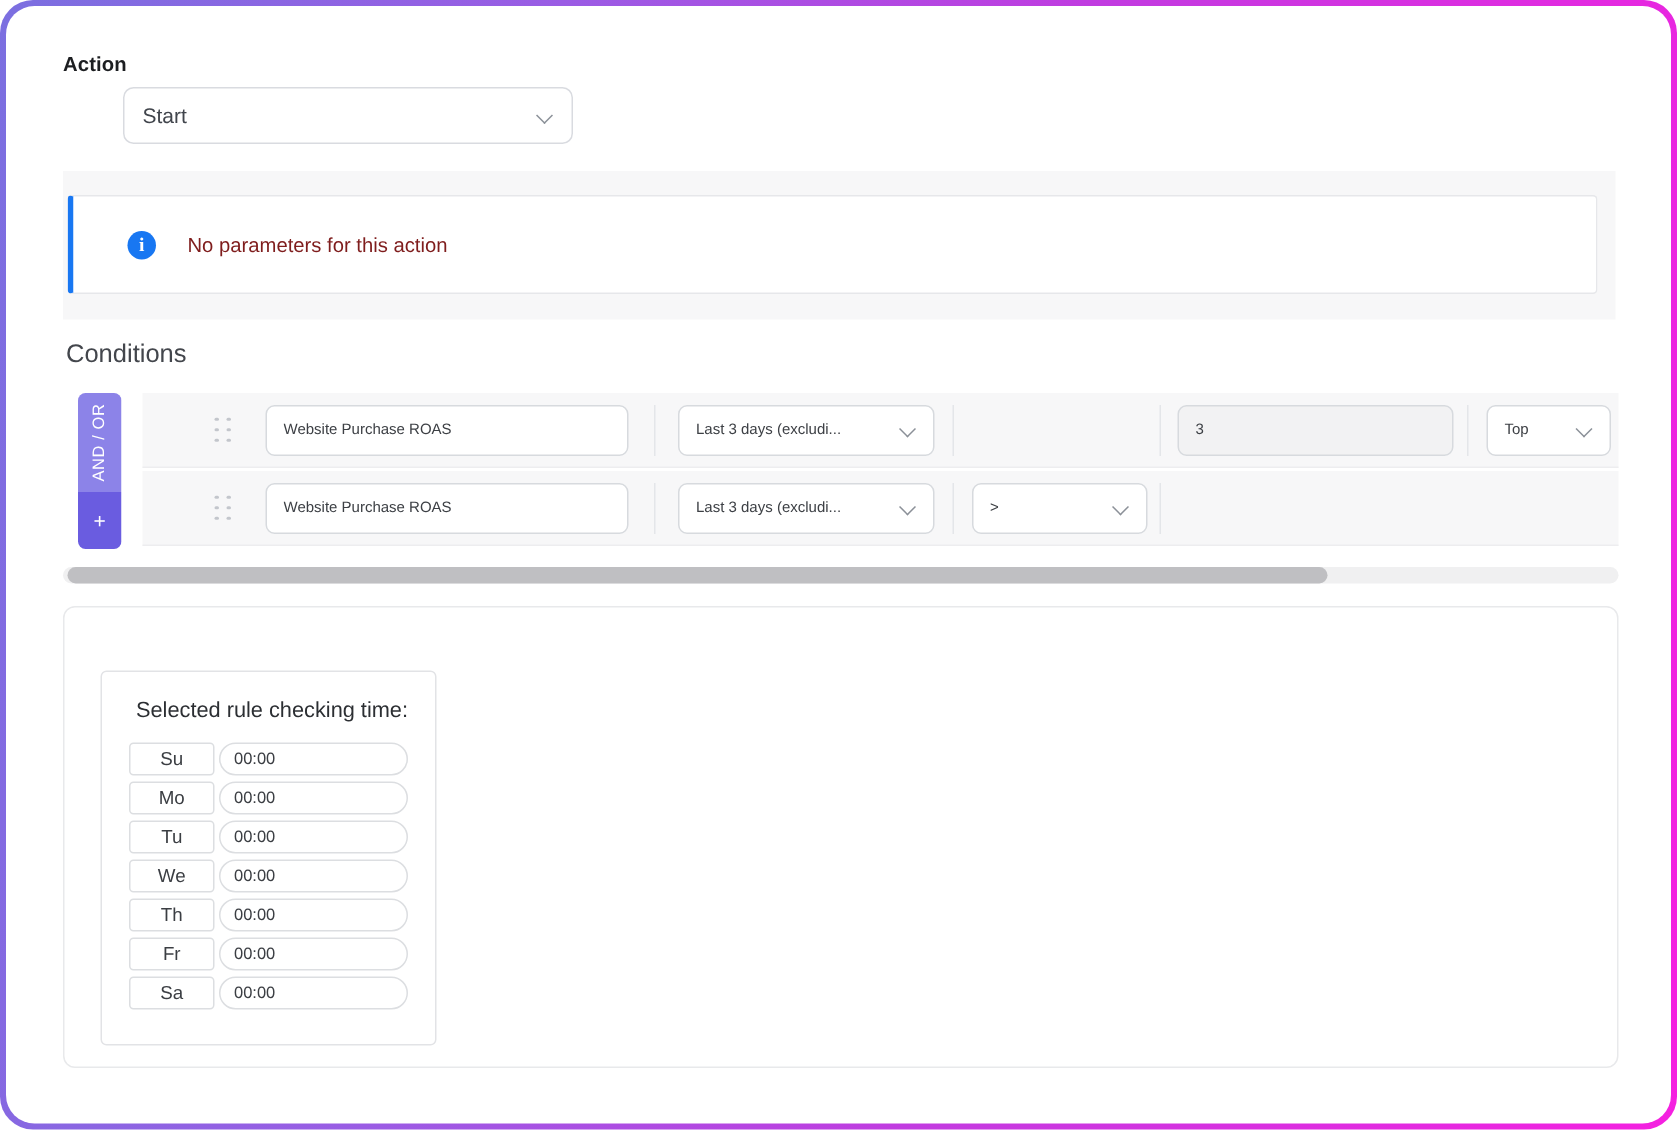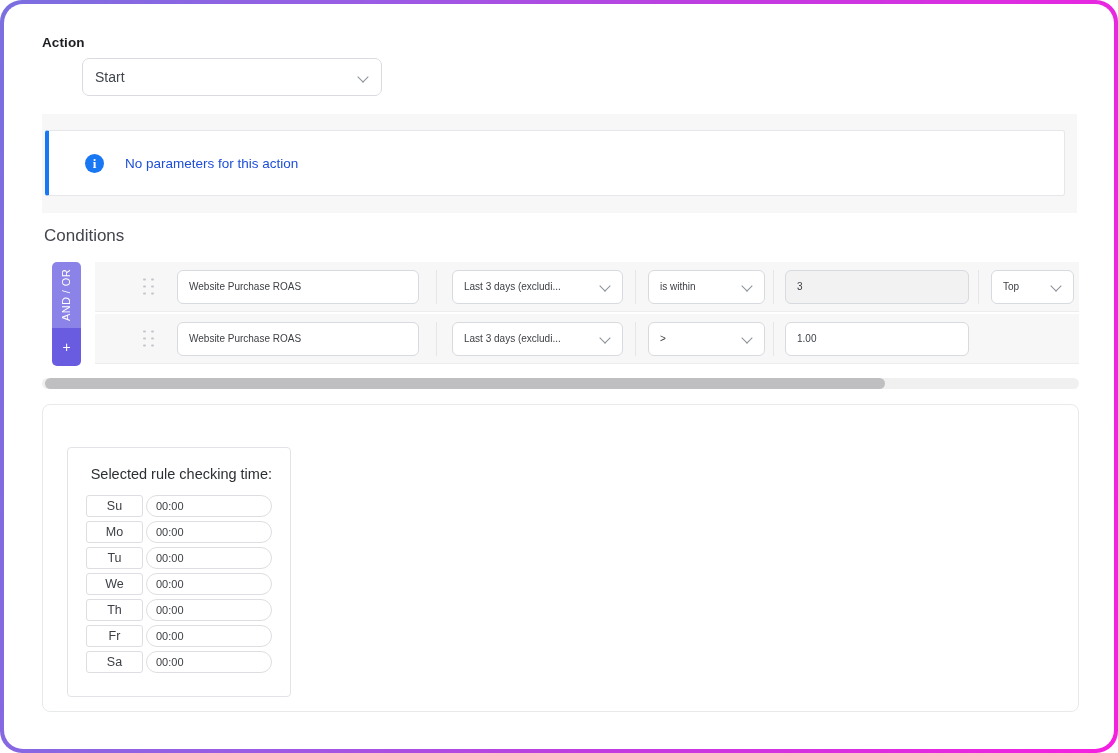--- a/index.html
+++ b/index.html
@@ -128,21 +128,21 @@
     text-align: center;
     color: #fff;
     font-size: 13px;
     font-weight: bold;
     font-family: "Liberation Serif", serif;
     line-height: 1;
   }
   .info-text {
     margin-left: 21px;
     font-size: 13.5px;
-    color: #1d4ed8;
+    color: #7f1d1d;
   }
 
   
   .conditions-title {
     position: absolute;
     left: 40px;
     top: 222px;
     font-size: 17px;
     color: #43464c;
     font-weight: normal;
@@ -388,24 +388,20 @@
           </span>
           <div class="fld f-metric">
             <span class="val">Website Purchase ROAS</span>
           </div>
           <span class="vdiv vd1"></span>
           <div class="fld f-window">
             <span class="val">Last 3 days (excludi...</span>
             <span class="chev"></span>
           </div>
           <span class="vdiv vd2"></span>
-          <div class="fld f-op">
-            <span class="val">is within</span>
-            <span class="chev"></span>
-          </div>
           <span class="vdiv vd3"></span>
           <div class="fld f-value disabled">
             <span class="val">3</span>
           </div>
           <span class="vdiv vd4"></span>
           <div class="fld f-rank">
             <span class="val">Top</span>
             <span class="chev"></span>
           </div>
         </div>
@@ -426,23 +422,20 @@
           <div class="fld f-window">
             <span class="val">Last 3 days (excludi...</span>
             <span class="chev"></span>
           </div>
           <span class="vdiv vd2"></span>
           <div class="fld f-op">
             <span class="val">&gt;</span>
             <span class="chev"></span>
           </div>
           <span class="vdiv vd3"></span>
-          <div class="fld f-value">
-            <span class="val">1.00</span>
-          </div>
         </div>
       </div>
 
       <div class="hscroll-track">
         <div class="hscroll-thumb"></div>
       </div>
 
       <div class="sched-panel">
         <div class="sched-box">
           <div class="sched-title">Selected rule checking time:</div>

